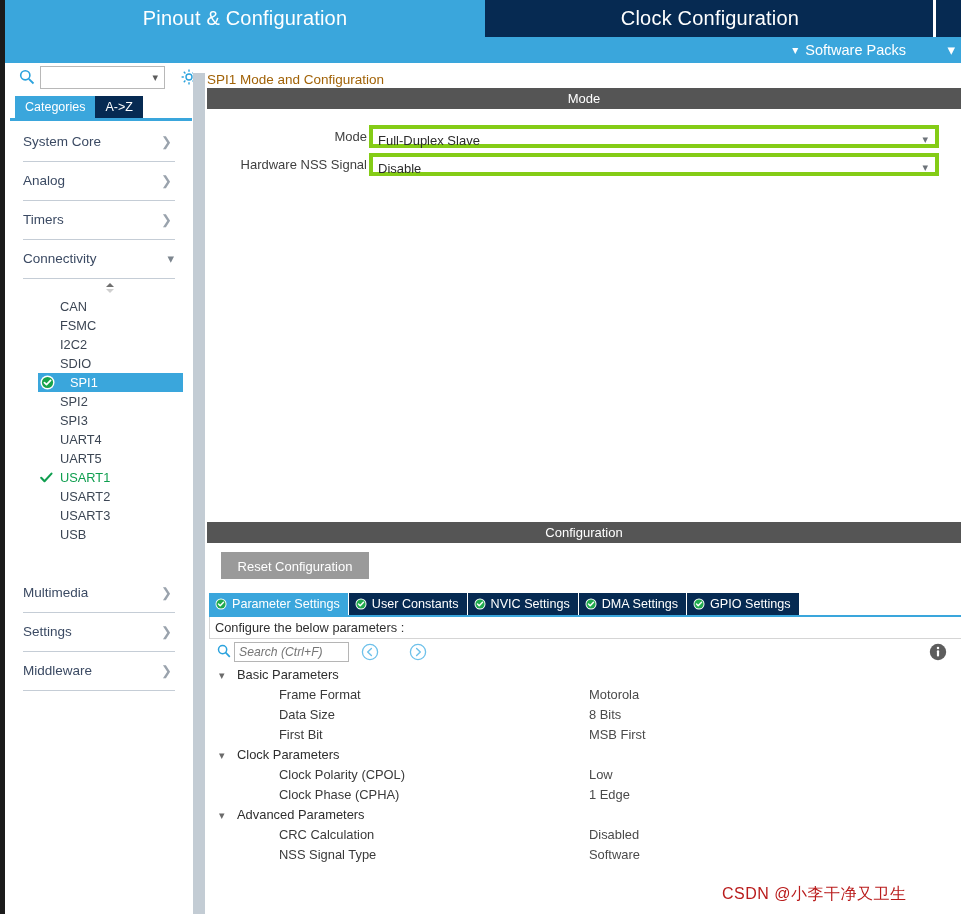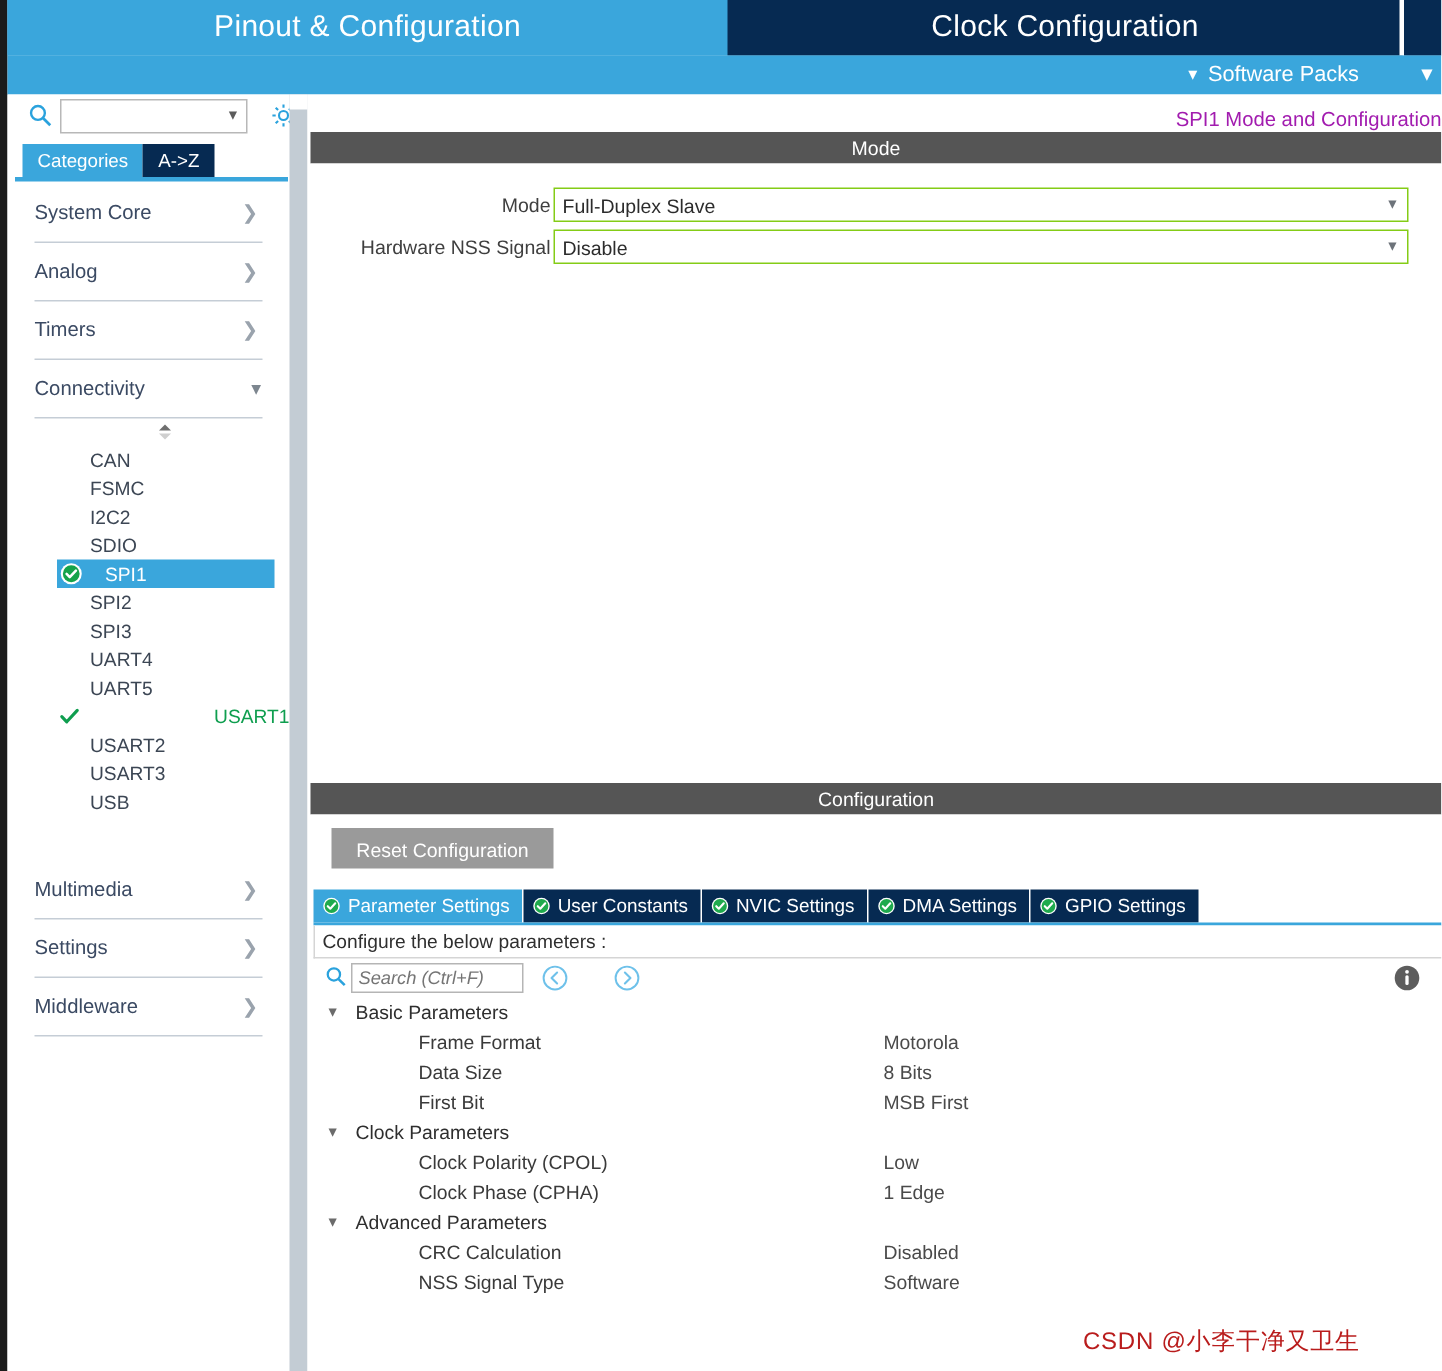--- a/index.html
+++ b/index.html
@@ -71,50 +71,50 @@
   .catrow .arrowdown{position:absolute;right:1px;top:0;color:#7d868f;font-size:13px;}
 
   
   .periphbox{position:absolute;left:0;top:0;width:188px;}
   .spinner{position:absolute;left:98px;top:2px;width:14px;height:14px;}
   .periph{
     position:relative;height:19px;line-height:19px;padding-left:55px;
     font-size:12.8px;color:#3c4654;cursor:default;white-space:nowrap;
   }
   .periph.selected{background:#3aa6dc;color:#ffffff;margin-left:33px;padding-left:32px;width:145px;box-sizing:border-box;}
-  .periph.enabled{color:#0f9e4f;text-align:right;}
+  .periph.enabled{color:#0f9e4f;}
   .periph .chk{position:absolute;left:34px;top:2px;width:15px;height:15px;}
   .periph.selected .chk{left:2px;}
 
   
   .vdivider{position:absolute;left:193px;top:63px;width:12px;height:851px;background:#c3ccd4;}
   .vdivider-top{position:absolute;left:193px;top:63px;width:12px;height:10px;background:#ffffff;}
 
   
   .rightpane{position:absolute;left:205px;top:63px;width:756px;height:851px;background:#ffffff;}
 
   .pane-title{
     position:absolute;left:2px;top:4px;width:754px;height:25px;line-height:25px;
-    text-align:right;font-size:13.5px;color:#a21caf;background:#fff;
+    text-align:left;font-size:13.5px;color:#a16207;background:#fff;
   }
   .sectionbar{
     position:absolute;left:2px;width:754px;height:21px;line-height:21px;
     background:#555555;color:#ffffff;text-align:center;font-size:13px;
   }
   #mode-bar{top:25px;}
   #config-bar{top:459px;}
 
   .mode-body{position:absolute;left:2px;top:46px;width:754px;height:413px;background:#fff;}
   .fieldrow{position:absolute;left:0;height:23px;}
   .fieldlabel{
     position:absolute;right:100%;top:0;height:23px;line-height:23px;
     font-size:13px;color:#3f3f3f;white-space:nowrap;padding-right:2px;
   }
   .fieldselect{
-    position:relative;height:23px;border:1px solid #84cc16;background:#ffffff;
+    position:relative;height:23px;border:4px solid #84cc16;background:#ffffff;
     box-sizing:border-box;
   }
   .fieldselect .val{
     position:absolute;left:5px;top:0;height:23px;line-height:23px;font-size:13px;color:#2c2c2c;
   }
   .fieldselect .chev{position:absolute;right:7px;top:4px;font-size:11px;color:#6d737a;line-height:13px;}
 
   #row-mode{top:16px;left:162px;width:570px;}
   #row-nss{top:44px;left:162px;width:570px;}
 

